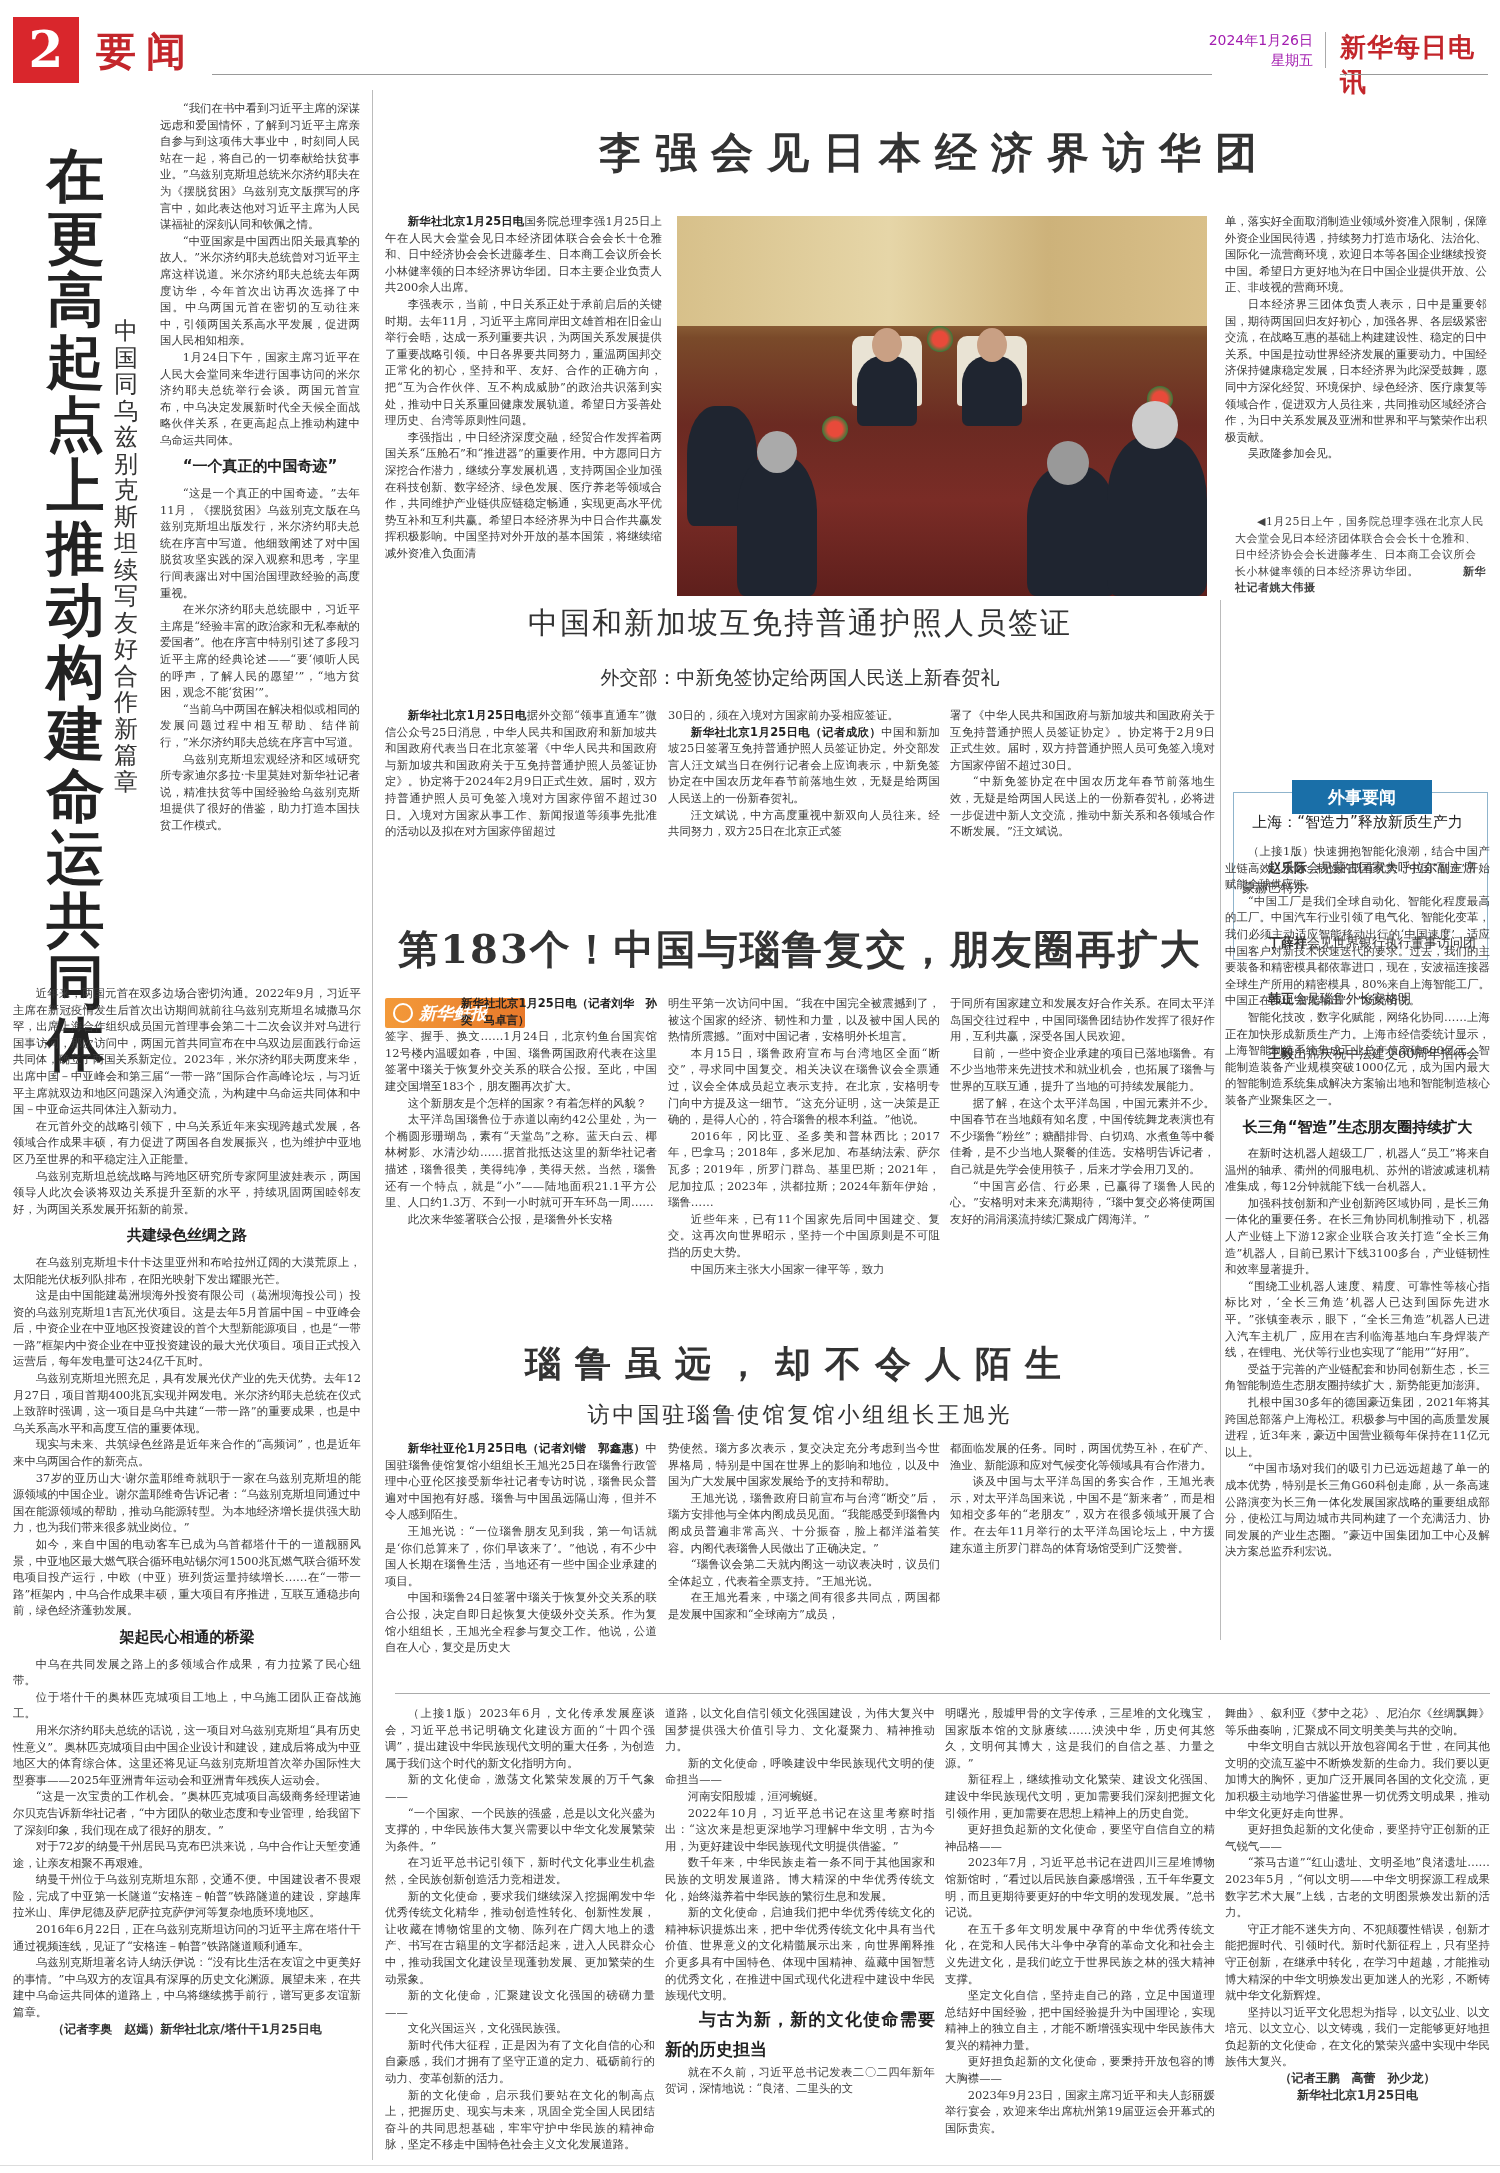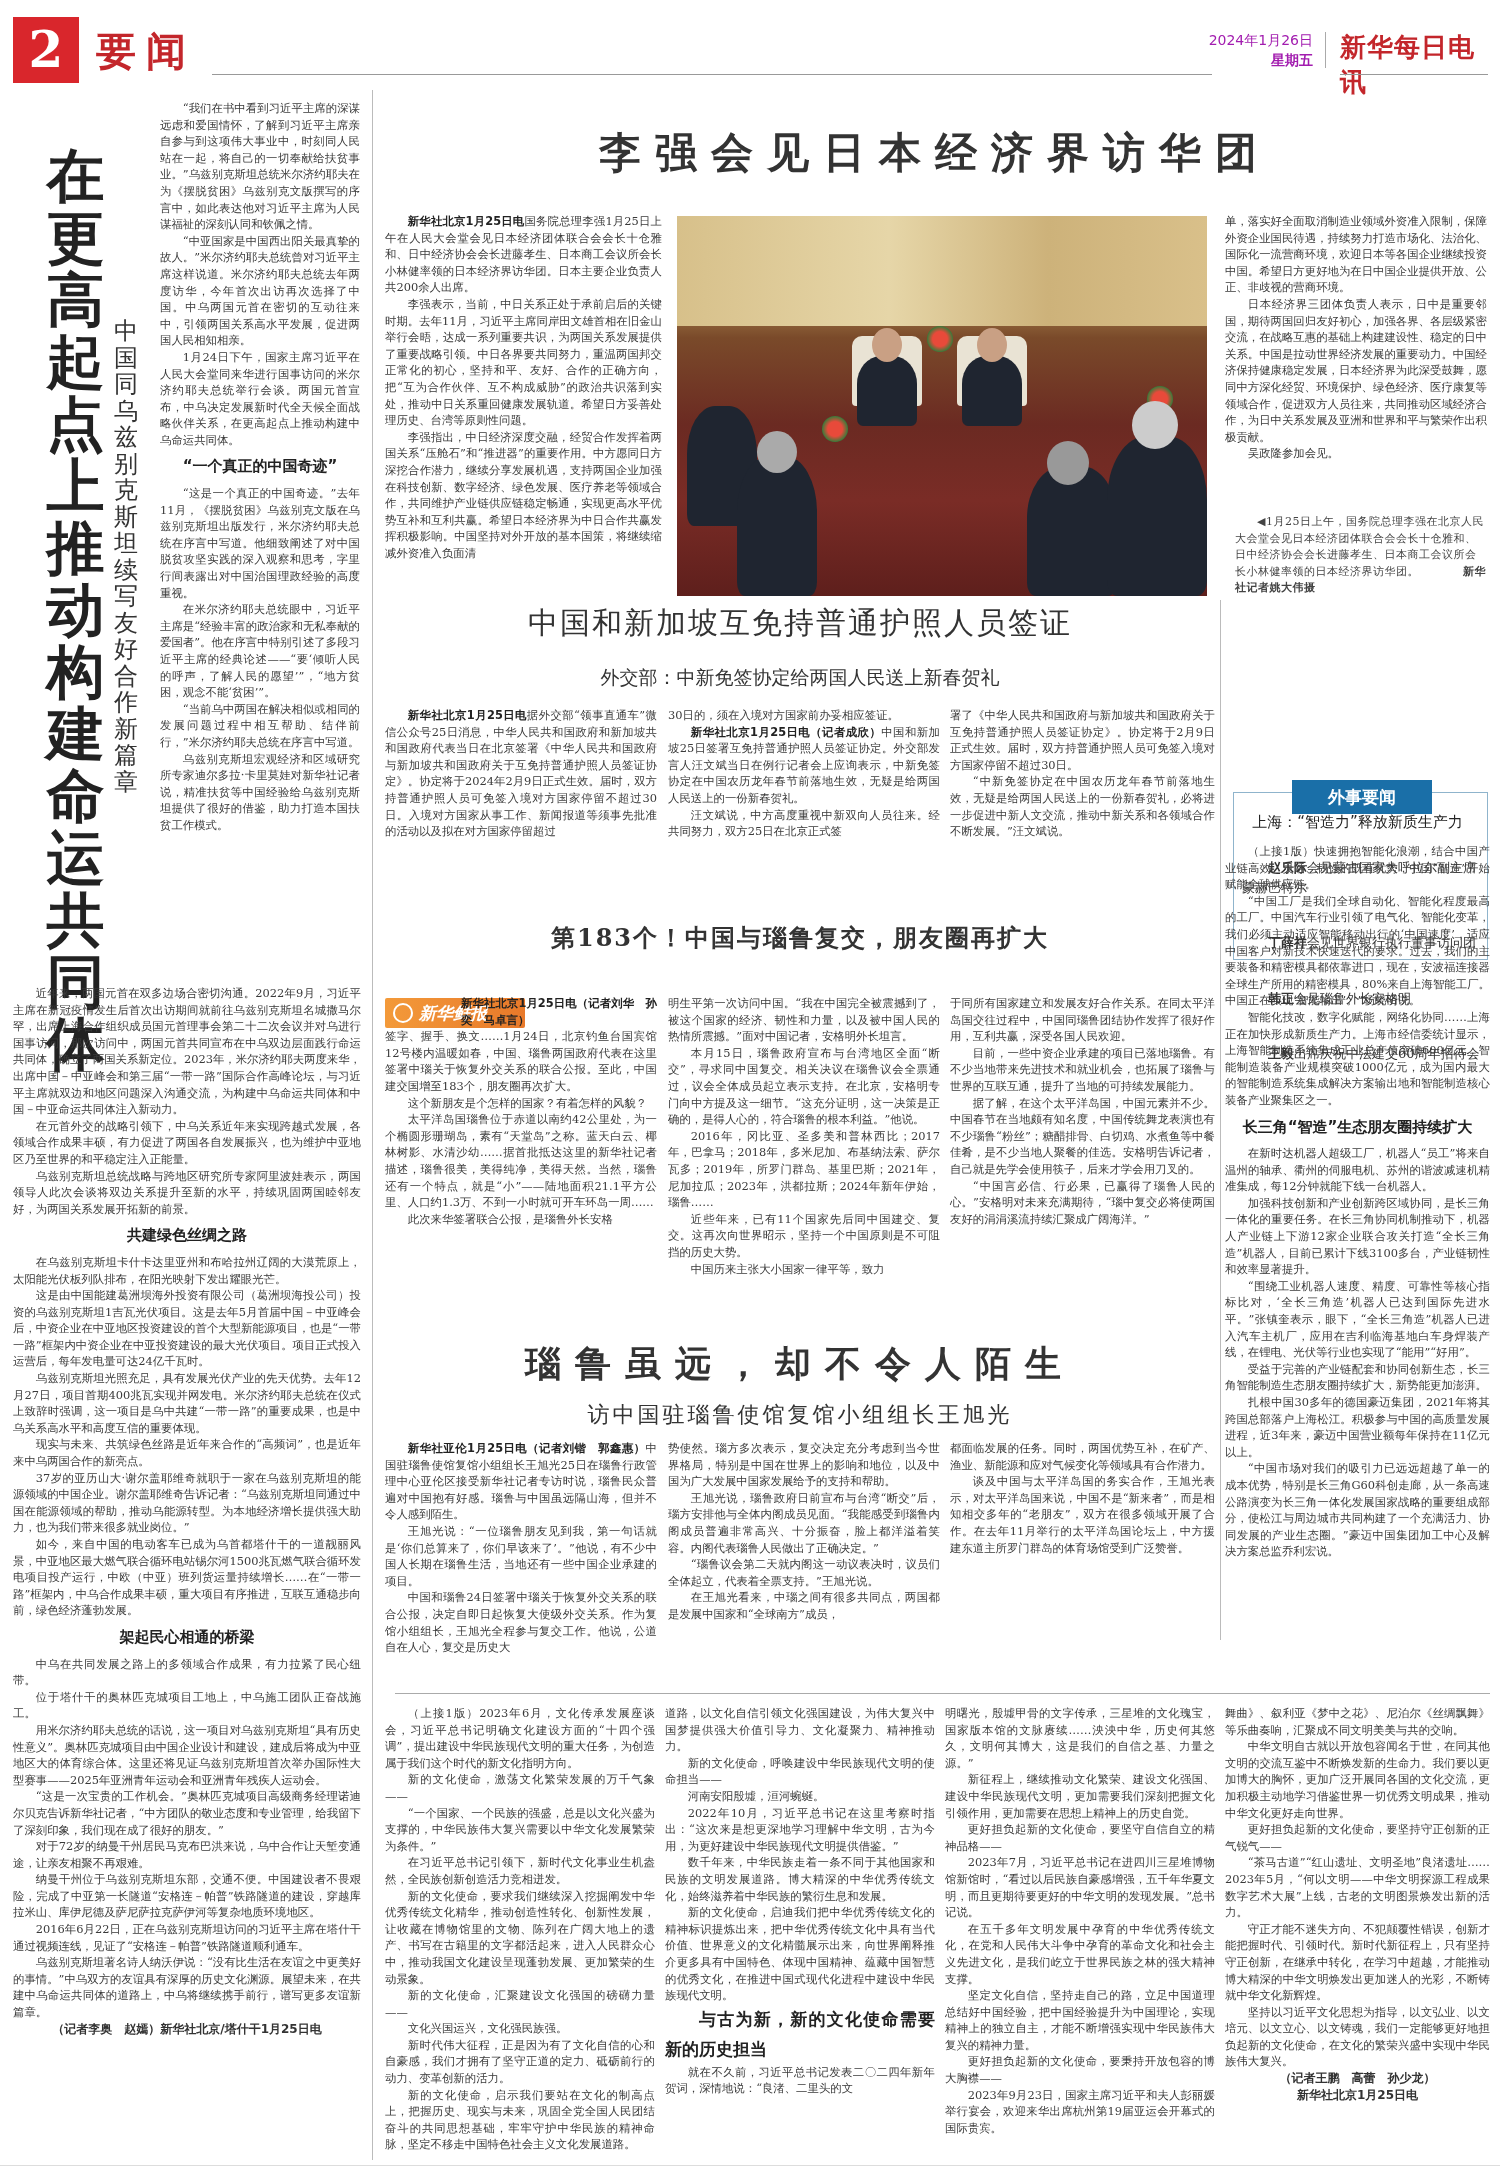--- a/index.html
+++ b/index.html
@@ -61,21 +61,21 @@
 </head>
 <body>
 
 <div class="page">
 
   <div class="abs pg-num">2</div>
   <div class="abs section">要闻</div>
   <div class="abs mast-rule"></div>
   <div class="abs date sans">
     <div>2024年1月26日</div>
-    <div style="font-weight:bold;">星期五</div>
+    <div style="font-weight:normal;">星期五</div>
   </div>
   <div class="abs mast-div"></div>
   <div class="abs brand">新华每日电讯</div>
   <div class="abs brand-rule"></div>
 
   <div class="abs vtitle">在更高起点上推动构建命运共同体</div>
   <div class="abs vsub">中国同乌兹别克斯坦续写友好合作新篇章</div>
 
   <div class="abs txt" style="left:160px; top:100px; width:200px;">
     <p>“我们在书中看到习近平主席的深谋远虑和爱国情怀，了解到习近平主席亲自参与到这项伟大事业中，时刻同人民站在一起，将自己的一切奉献给扶贫事业。”乌兹别克斯坦总统米尔济约耶夫在为《摆脱贫困》乌兹别克文版撰写的序言中，如此表达他对习近平主席为人民谋福祉的深刻认同和钦佩之情。</p>
@@ -169,21 +169,21 @@
   <div class="abs txt" style="left:668px; top:707px; width:272px;">
     <p style="text-indent:0">30日的，须在入境对方国家前办妥相应签证。</p>
     <p><b class="bold sans">新华社北京1月25日电（记者成欣）</b><span>中国和新加坡25日签署互免持普通护照人员签证协定。外交部发言人汪文斌当日在例行记者会上应询表示，中新免签协定在中国农历龙年春节前落地生效，无疑是给两国人民送上的一份新春贺礼。</span></p>
     <p>汪文斌说，中方高度重视中新双向人员往来。经共同努力，双方25日在北京正式签</p>
   </div>
   <div class="abs txt" style="left:950px; top:707px; width:265px;">
     <p style="text-indent:0">署了《中华人民共和国政府与新加坡共和国政府关于互免持普通护照人员签证协定》。协定将于2月9日正式生效。届时，双方持普通护照人员可免签入境对方国家停留不超过30日。</p>
     <p>“中新免签协定在中国农历龙年春节前落地生效，无疑是给两国人民送上的一份新春贺礼，必将进一步促进中新人文交流，推动中新关系和各领域合作不断发展。”汪文斌说。</p>
   </div>
 
-  <div class="abs h2" style="left:380px; top:922px; width:840px; font-family:'DejaVu Serif',serif; font-weight:bold; font-size:24px;">第183个！中国与瑙鲁复交，朋友圈再扩大</div>
+  <div class="abs h2" style="left:380px; top:922px; width:840px; font-family:'DejaVu Serif',serif; font-weight:bold; font-size:40px;">第183个！中国与瑙鲁复交，朋友圈再扩大</div>
   <div class="abs badge">
     <i></i>
     <span>新华鲜报</span>
   </div>
   <div class="abs txt" style="left:385px; top:995px; width:272px;">
     <p style="padding-left:76px; text-indent:0;"><b class="bold sans">新华社北京1月25日电（记者刘华　孙奕　马卓言）</b></p>
     <p style="text-indent:0">签字、握手、换文……1月24日，北京钓鱼台国宾馆12号楼内温暖如春，中国、瑙鲁两国政府代表在这里签署中瑙关于恢复外交关系的联合公报。至此，中国建交国增至183个，朋友圈再次扩大。</p>
     <p>这个新朋友是个怎样的国家？有着怎样的风貌？</p>
     <p>太平洋岛国瑙鲁位于赤道以南约42公里处，为一个椭圆形珊瑚岛，素有“天堂岛”之称。蓝天白云、椰林树影、水清沙幼……据首批抵达这里的新华社记者描述，瑙鲁很美，美得纯净，美得天然。当然，瑙鲁还有一个特点，就是“小”——陆地面积21.1平方公里、人口约1.3万、不到一小时就可开车环岛一周……</p>
     <p>此次来华签署联合公报，是瑙鲁外长安格</p>

